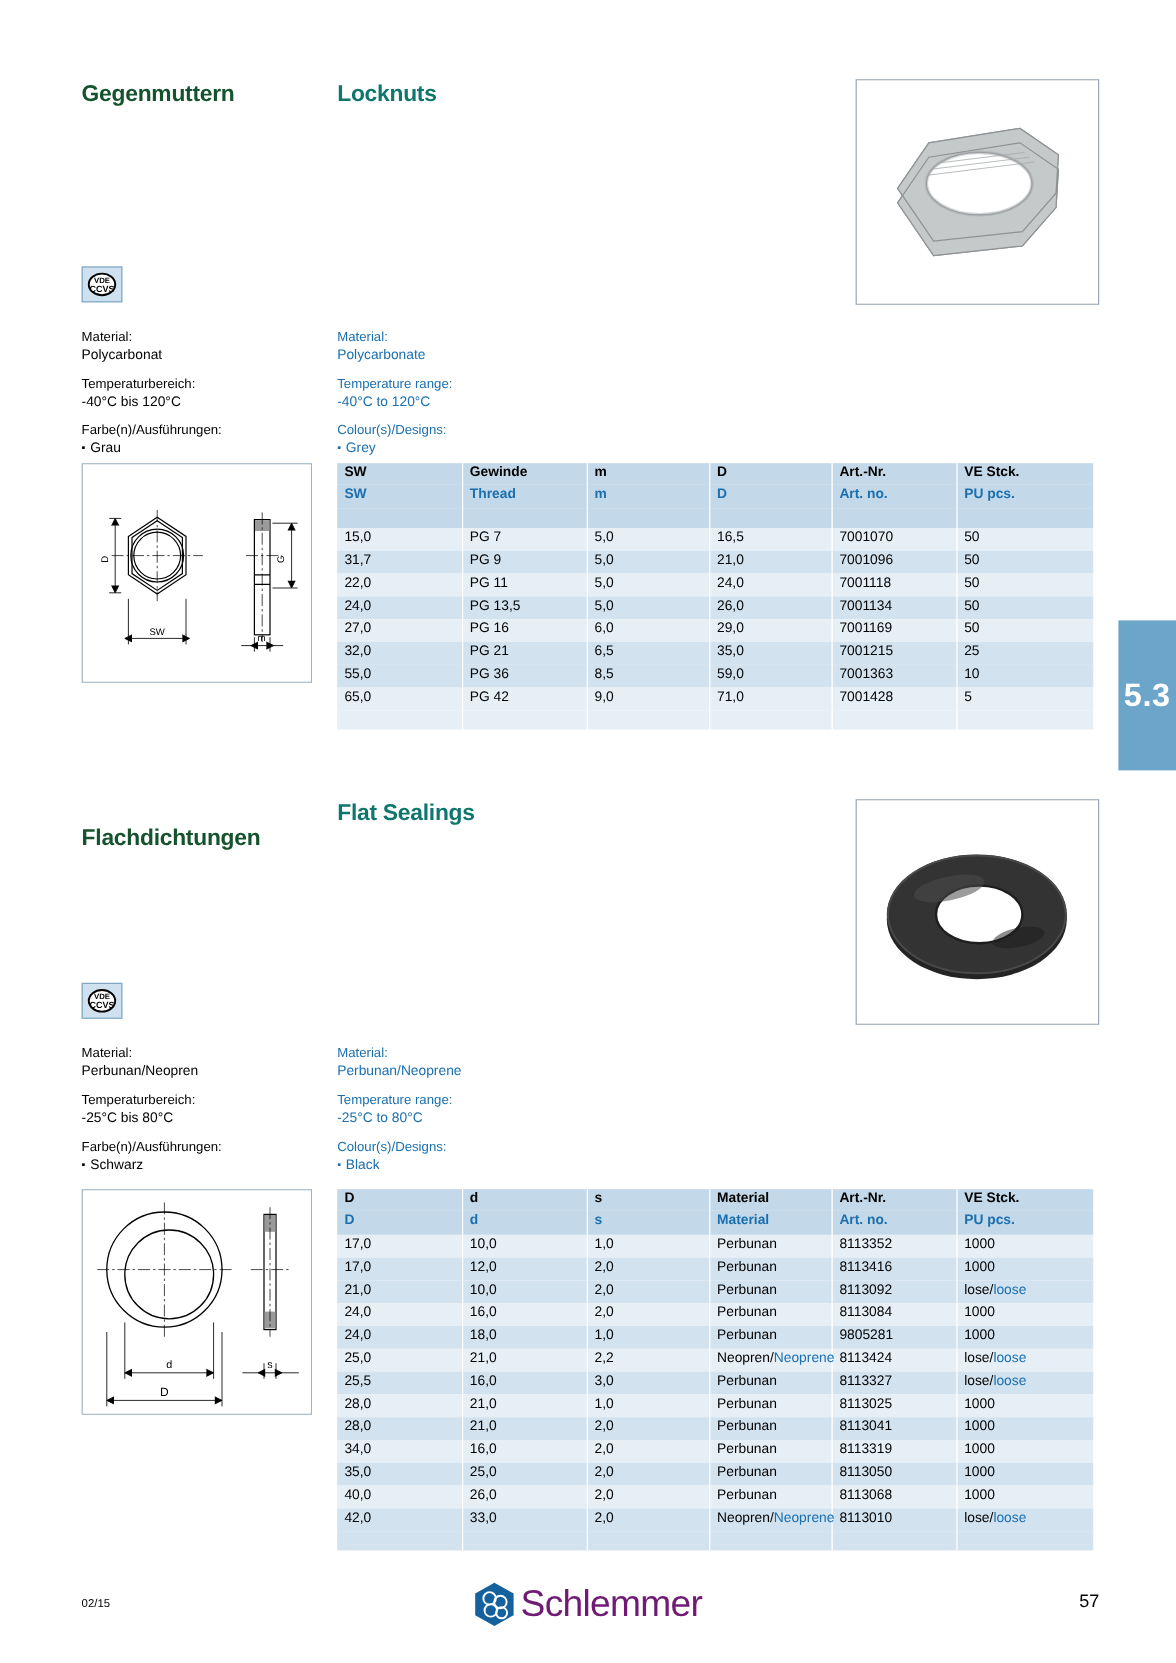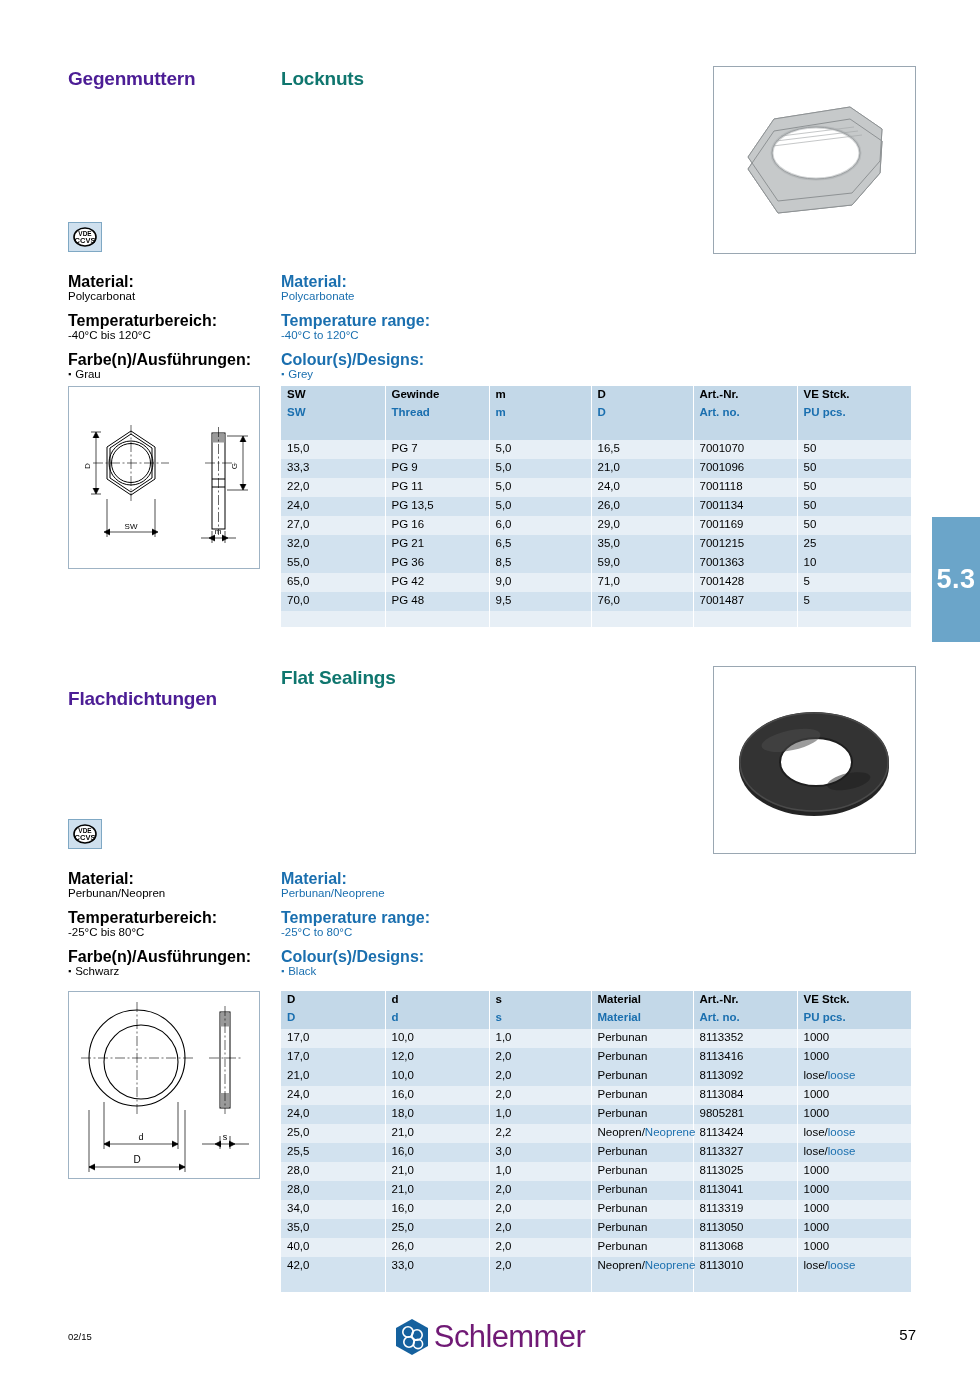--- a/index.html
+++ b/index.html
@@ -20,38 +20,38 @@
     display: flex; align-items: center; justify-content: center;
   }
   .section-tab span {
     color: #ffffff; font-size: 27px; font-weight: bold;
     letter-spacing: 0.5px;
   }
 
   
   .heading-de {
     position: absolute; font-size: 19px; font-weight: bold;
-    color: #4c1d95; letter-spacing: -0.2px;
+    color: #14532d; letter-spacing: -0.2px;
   }
   .heading-en {
     position: absolute; font-size: 19px; font-weight: bold;
     color: #0f766e; letter-spacing: -0.2px;
   }
 
   
   .cert-badge {
     position: absolute; width: 34px; height: 30px;
     background: #cfe0ee; border: 1px solid #7fa8c4;
     display: flex; align-items: center; justify-content: center;
   }
   .cert-badge svg { display: block; }
 
   
   .spec { position: absolute; width: 230px; }
-  .spec .lbl { font-size: 16px; font-weight: bold; line-height: 15px; }
+  .spec .lbl { font-size: 11px; font-weight: normal; line-height: 15px; }
   .spec .val { font-size: 11.5px; line-height: 15px; }
   .spec .grp { margin-bottom: 9px; }
   .spec.de .lbl, .spec.de .val { color: #000; }
   .spec.en .lbl, .spec.en .val { color: #1a6faf; }
   .bullet::before {
     content: "\25AA"; font-size: 9px; margin-right: 4px;
     position: relative; top: -1px;
   }
 
   
@@ -272,21 +272,21 @@
     <tbody>
         <tr class="odd">
           <td>15,0</td>
           <td>PG 7</td>
           <td>5,0</td>
           <td>16,5</td>
           <td>7001070</td>
           <td>50</td>
         </tr>
         <tr class="even">
-          <td>33,3</td>
+          <td>31,7</td>
           <td>PG 9</td>
           <td>5,0</td>
           <td>21,0</td>
           <td>7001096</td>
           <td>50</td>
         </tr>
         <tr class="odd">
           <td>22,0</td>
           <td>PG 11</td>
           <td>5,0</td>
@@ -325,28 +325,20 @@
           <td>59,0</td>
           <td>7001363</td>
           <td>10</td>
         </tr>
         <tr class="odd">
           <td>65,0</td>
           <td>PG 42</td>
           <td>9,0</td>
           <td>71,0</td>
           <td>7001428</td>
-          <td class="num-right">5</td>
-        </tr>
-        <tr class="even">
-          <td>70,0</td>
-          <td>PG 48</td>
-          <td>9,5</td>
-          <td>76,0</td>
-          <td>7001487</td>
           <td class="num-right">5</td>
         </tr>
         <tr class="odd tail">
           <td>&nbsp;</td>
           <td>&nbsp;</td>
           <td>&nbsp;</td>
           <td>&nbsp;</td>
           <td>&nbsp;</td>
           <td>&nbsp;</td>
         </tr>

